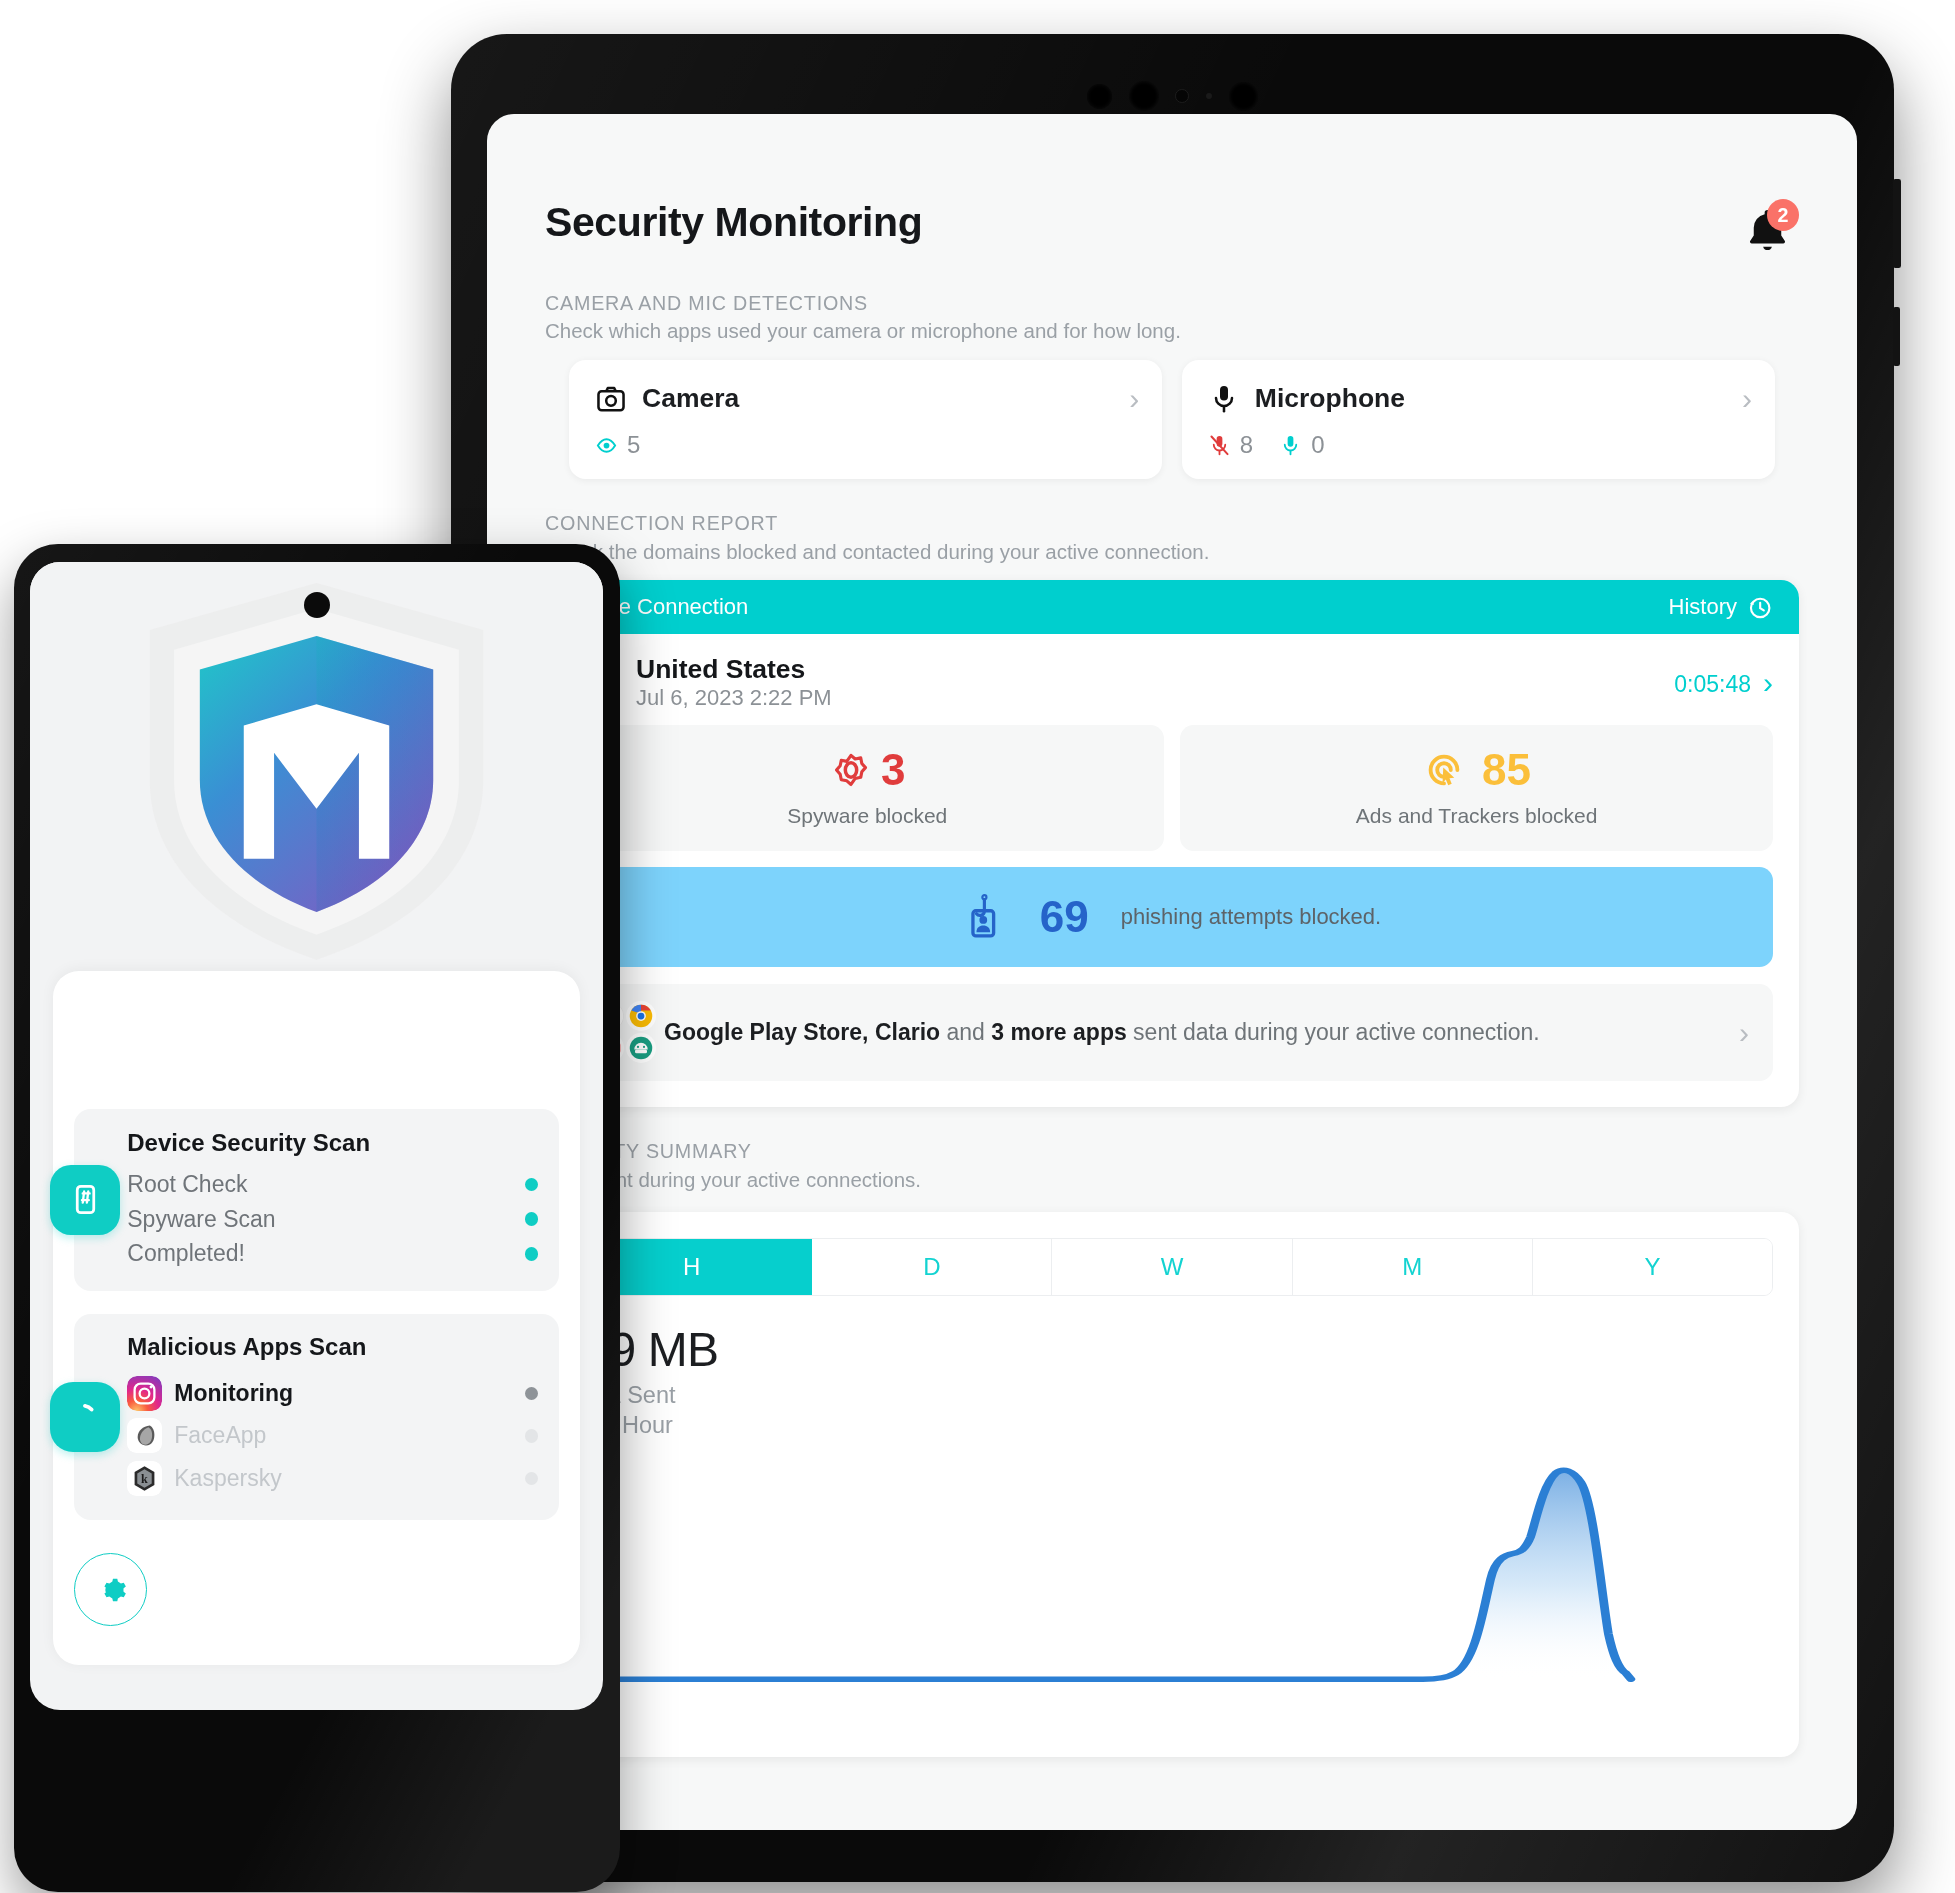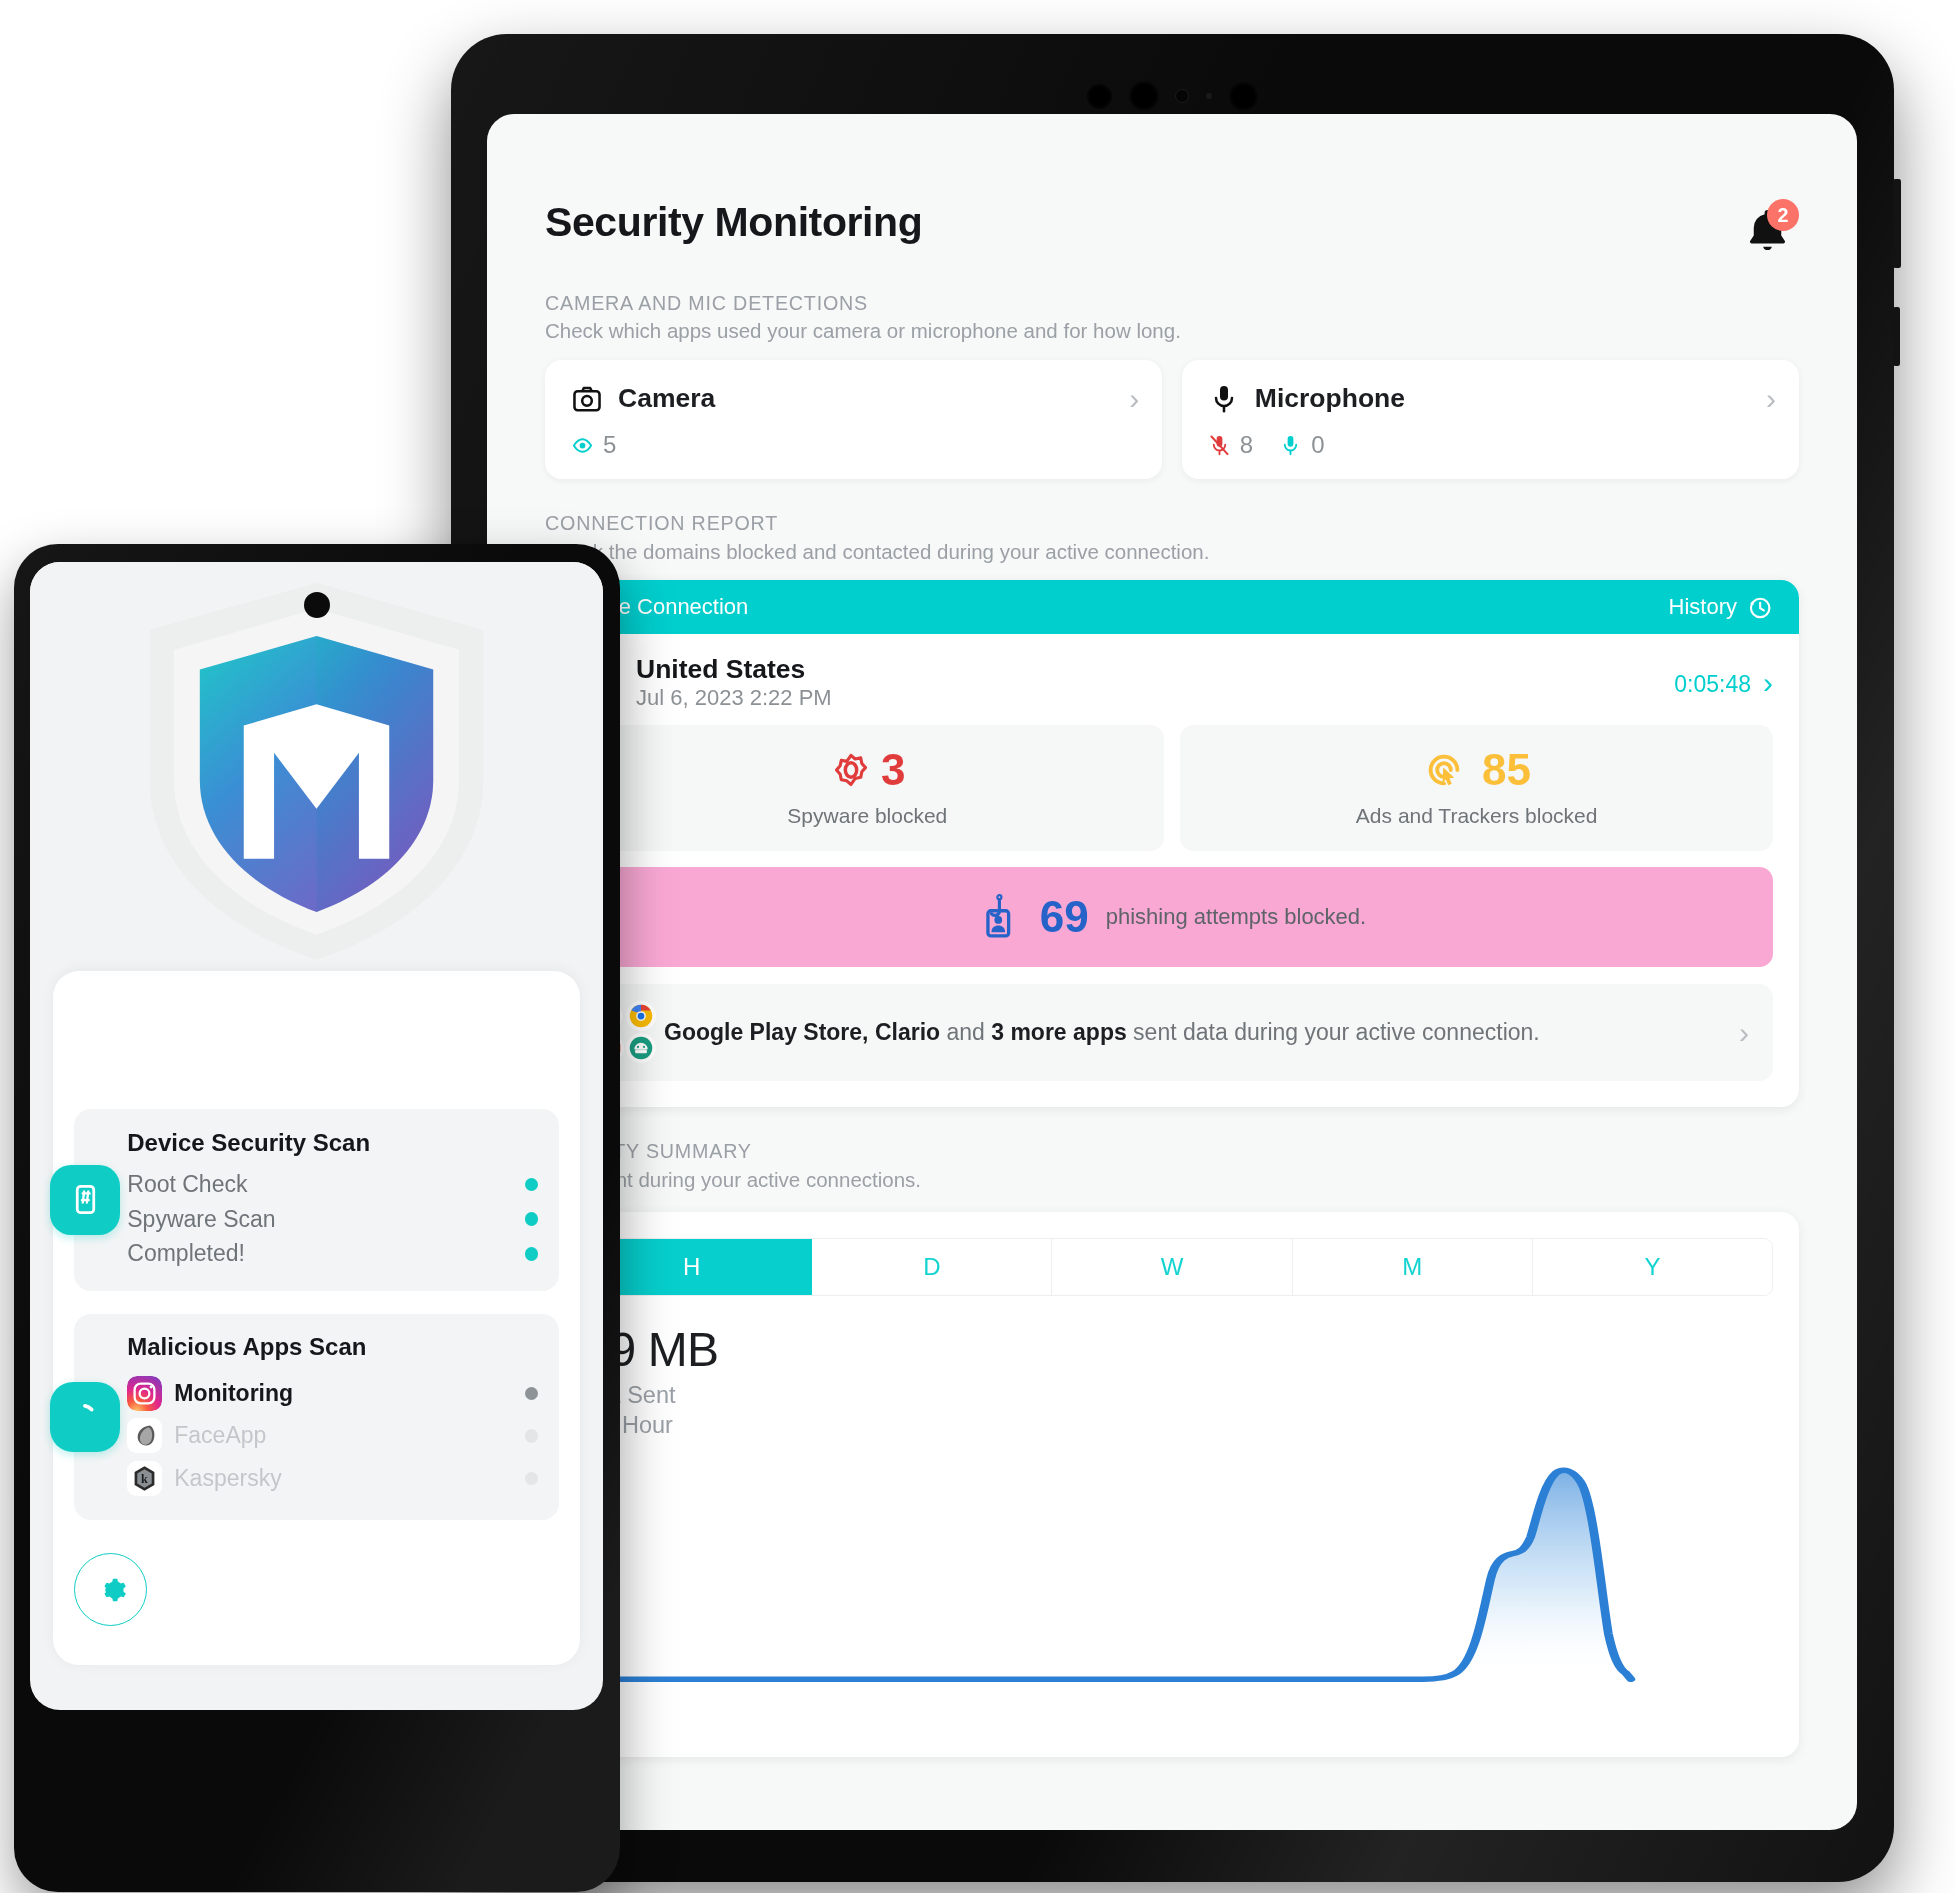--- a/index.html
+++ b/index.html
@@ -74,21 +74,21 @@
 
   .sec-label {
     font-size:19.7px; letter-spacing:0.8px; color:#9aa0a6; font-weight:400;
     padding: 0 58px; margin-top: 33px; text-transform:uppercase;
   }
   .sec-sub {
     font-size:20.5px; color:#9aa0a6; padding:0 58px; margin-top:4.5px;
   }
 
   .two-cards {
-    display:flex; gap:19.7px; padding: 0 58px; margin-top: 16.7px; justify-content: flex-end;
+    display:flex; gap:19.7px; padding: 0 82px; margin-top: 16.7px; justify-content: flex-end;
   }
   .detect-card {
     flex:1; background:#fff; border-radius:16.7px; padding:23px 26px 19.7px 26px;
     box-shadow: 0 1.5px 7.6px rgba(0,0,0,.055);
     position:relative;
   }
   .detect-top { display:flex; align-items:center; gap:15px; }
   .detect-name { font-size:26.5px; font-weight:600; color:#1c1e21; }
   .detect-chev {
     position:absolute; right:23px; top:24px;
@@ -143,22 +143,22 @@
   }
   .stat-top { display:flex; align-items:center; justify-content:center; gap:7.6px; }
   .stat-big { font-size:44px; font-weight:700; line-height:1; }
   .stat-big.red { color:#e03c3c; }
   .stat-big.yellow { color:#fbbf3a;margin-left:8px; }
   .stat-big.blue { color:#2563c9; }
   .stat-cap { font-size:21px; color:#6e7478; margin-top:12px; }
 
   .phish-card {
     margin: 16.7px 26px 0 26px;
-    background:#f9a8d4; border-radius:13.6px;
-    display:flex; align-items:center; justify-content:center; gap:17px;
+    background:#7dd3fc; border-radius:13.6px;
+    display:flex; align-items:center; justify-content:center; gap:32px;
     padding: 26px 0;
   }
   .phish-text { font-size:22px; color:#5d6368; }
 
   .apps-card {
     margin: 16.7px 26px 26px 26px;
     background:#f6f7f7; border-radius:13.6px;
     display:flex; align-items:center; gap:6px;
     padding: 16.7px 23px; position:relative;
   }

